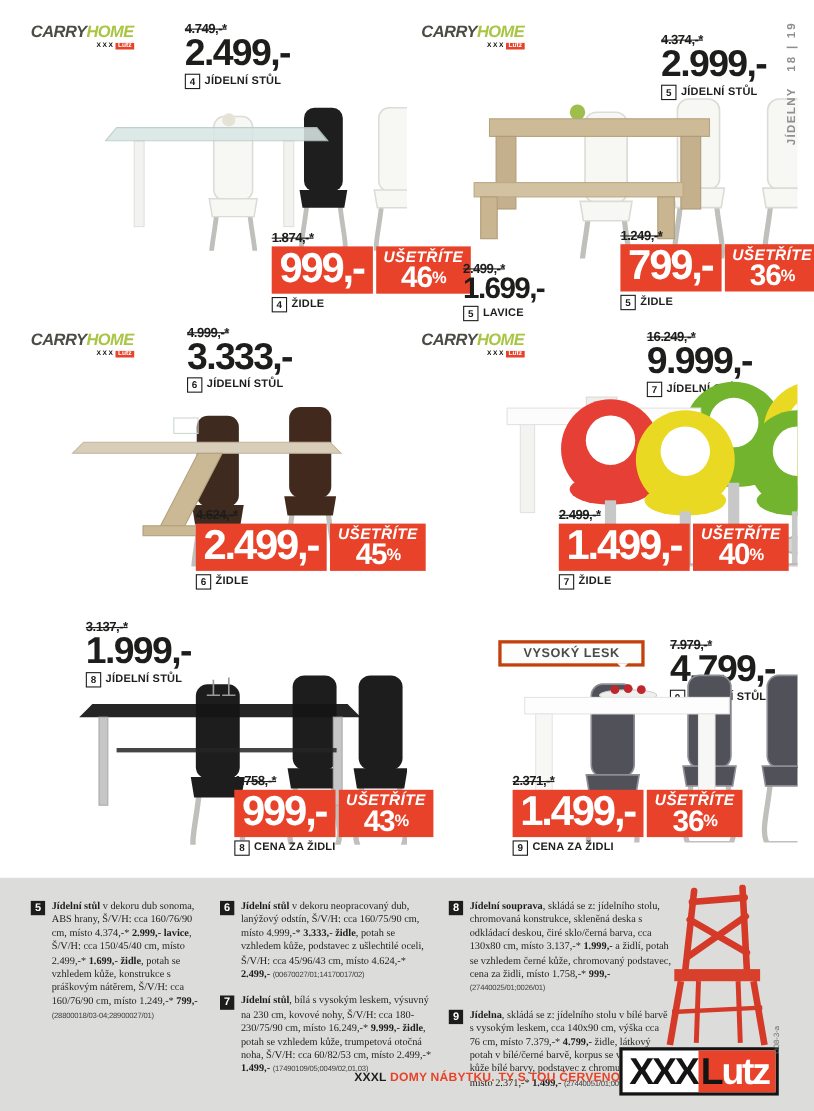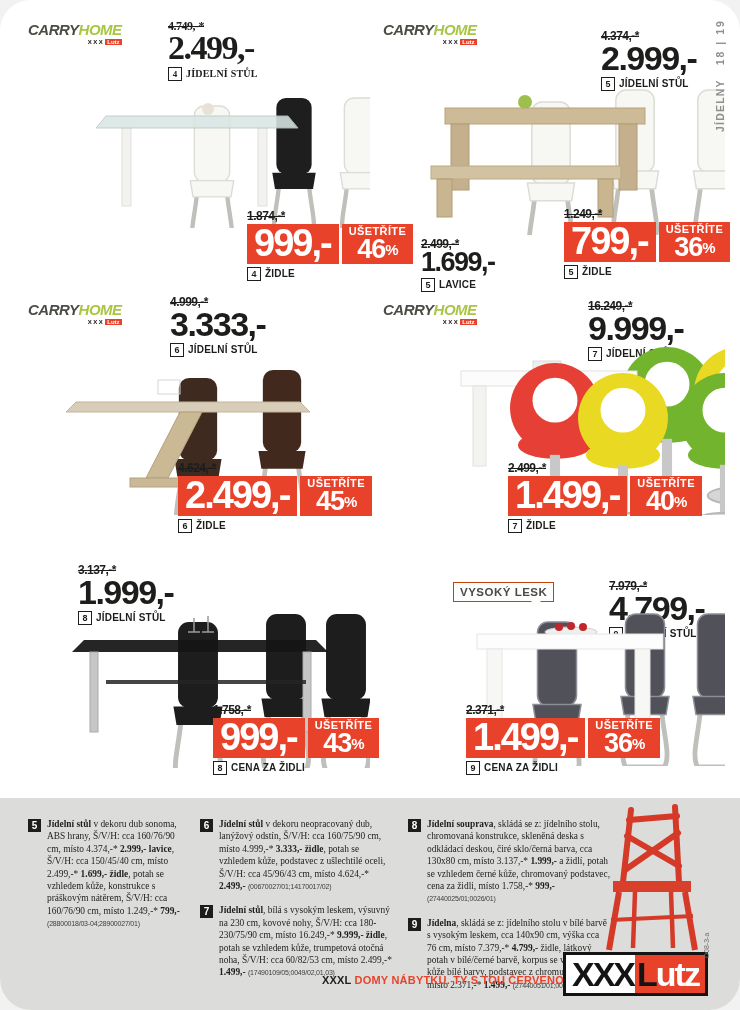--- a/index.html
+++ b/index.html
@@ -1,17 +1,17 @@
 <!DOCTYPE html>
 <html><head>
 <meta charset="utf-8">
 <style>
   html,body{margin:0;padding:0;background:#f2f2f2;}
   .page{position:relative;width:740px;height:1010px;background:#ffffff;overflow:hidden;
-        font-family:"Liberation Sans",sans-serif;color:#1d1d1b;border-radius:31px;}
+        font-family:"Liberation Sans",sans-serif;color:#1d1d1b;}
 
   
   .offer{position:absolute;}
   .offer-a{left:18px;top:8px;width:352px;height:278px;}
   .offer-b{left:373px;top:8px;width:352px;height:278px;}
   .offer-c{left:18px;top:288px;width:352px;height:248px;}
   .offer-d{left:373px;top:288px;width:352px;height:248px;}
   .offer-e{left:18px;top:538px;width:352px;height:256px;}
   .offer-f{left:373px;top:538px;width:352px;height:256px;}
 
@@ -21,21 +21,21 @@
   .ch-bottom{text-align:right;font-size:6px;margin-top:1px;}
   .ch-xxx{font-weight:800;color:#111;letter-spacing:1.5px;}
   .ch-lutz{background:#e8432a;color:#fff;font-weight:700;padding:0 2px;margin-left:1px;}
 
   .price-block{position:absolute;line-height:1;}
   .old-price{font-size:12px;font-weight:bold;text-decoration:line-through;color:#1d1d1b;letter-spacing:-0.5px;}
   .big-price{font-size:34px;font-weight:800;letter-spacing:-1.5px;line-height:32px;color:#1d1d1b;}
   .item-label{margin-top:3px;display:flex;gap:4px;align-items:center;font-size:10px;font-weight:bold;letter-spacing:.2px;}
   .numbox{width:12px;height:12px;border:1.3px solid #1d1d1b;font-size:9px;line-height:12px;text-align:center;flex:none;background:#fff;font-weight:bold;}
 
-  .offer-a .price-block{left:150px;top:12px;font-family:Liberation Serif, serif;}
+  .offer-a .price-block{left:150px;top:12px;}
   .offer-b .price-block{left:228px;top:22px;}
   .offer-c .price-block{left:152px;top:8px;}
   .offer-d .price-block{left:215px;top:12px;}
   .offer-e .price-block{left:60px;top:26px;}
   .offer-f .price-block{left:236px;top:22px;margin-top:20px;}
 
   .bench-block{position:absolute;left:48px;top:230px;line-height:1;}
   .bench-block .big-price{font-size:27px;line-height:25px;}
 
   .scene{position:absolute;left:0;top:62px;width:352px;height:165px;}
@@ -50,26 +50,26 @@
   .offer-c .sale-block{left:160px;top:174px;}
   .offer-d .sale-block{left:135px;top:174px;}
   .offer-e .sale-block{left:195px;top:166px;}
   .offer-f .sale-block{left:50px;top:166px;padding-left:43px;}
 
   .sale-boxes{display:flex;margin-top:2px;}
   .sale-price{background:#e8432a;color:#fff;font-size:38px;font-weight:800;letter-spacing:-2px;
               padding:0 8px 3px 7px;display:flex;align-items:center;line-height:36px;}
   .save-box{margin-left:3px;background:#e8432a;color:#fff;padding:2px 7px;display:flex;flex-direction:column;
             align-items:center;justify-content:center;}
-  .save-lbl{font-size:11px;font-weight:bold;letter-spacing:.4px;}
+  .save-lbl{font-size:14px;font-weight:bold;letter-spacing:.4px;font-style:italic;}
   .save-pct{font-size:27px;font-weight:800;line-height:25px;letter-spacing:-1px;display:flex;align-items:flex-start;}
   .pct-sign{font-size:15px;font-weight:800;}
 
-  .gloss-badge{position:absolute;left:80px;top:44px;background:#fdfdfc;border:1px solid #c2410c;color:#4a4a48;
-               font-weight:800;font-size:11.5px;padding:3px 6px;letter-spacing:.5px;}
+  .gloss-badge{position:absolute;left:80px;top:44px;background:#fdfdfc;border:3px solid #c2410c;color:#4a4a48;
+               font-weight:800;font-size:11.5px;padding:3px 20px;letter-spacing:.5px;}
   .gloss-badge::after{content:"";position:absolute;right:12px;bottom:-10px;border:5px solid transparent;border-top-color:#fdfdfc;}
 
   
   .side-page-label{position:absolute;left:714px;top:132px;transform:rotate(-90deg);transform-origin:left top;
                    color:#8f8f8c;font-size:10.5px;font-weight:bold;letter-spacing:1.2px;white-space:nowrap;}
   .side-page-label .pgnum{margin-left:14px;letter-spacing:2px;}
   .doc-code{position:absolute;left:703px;top:958px;transform:rotate(-90deg);transform-origin:left top;
             color:#6e6e6a;font-size:7px;white-space:nowrap;}
 
   

